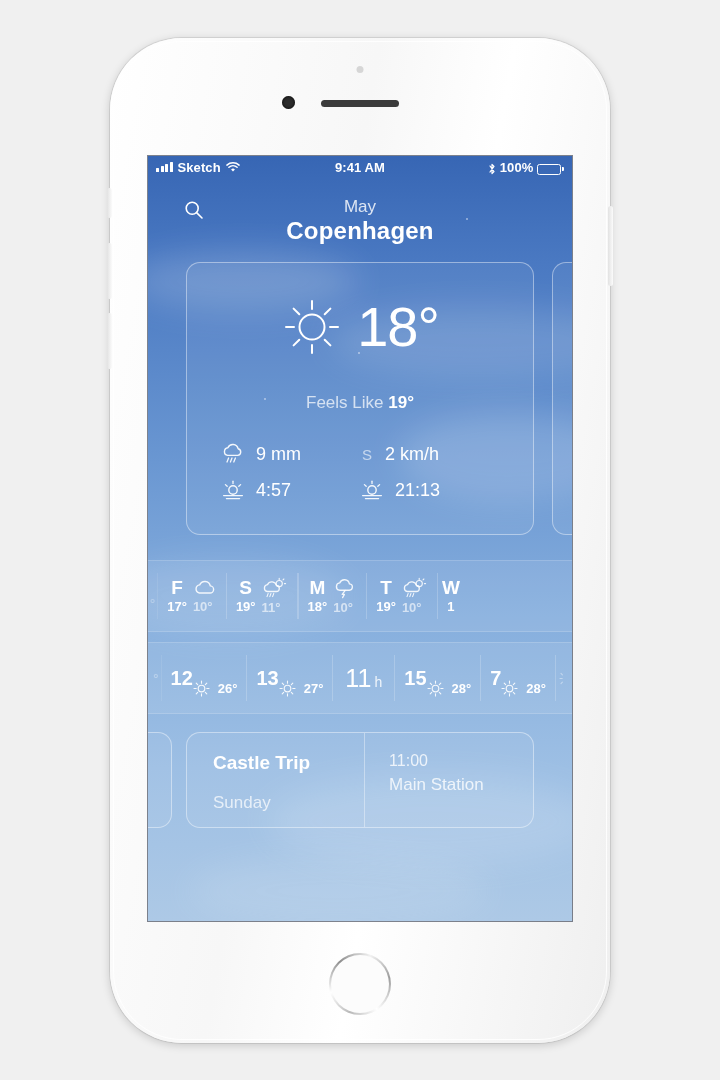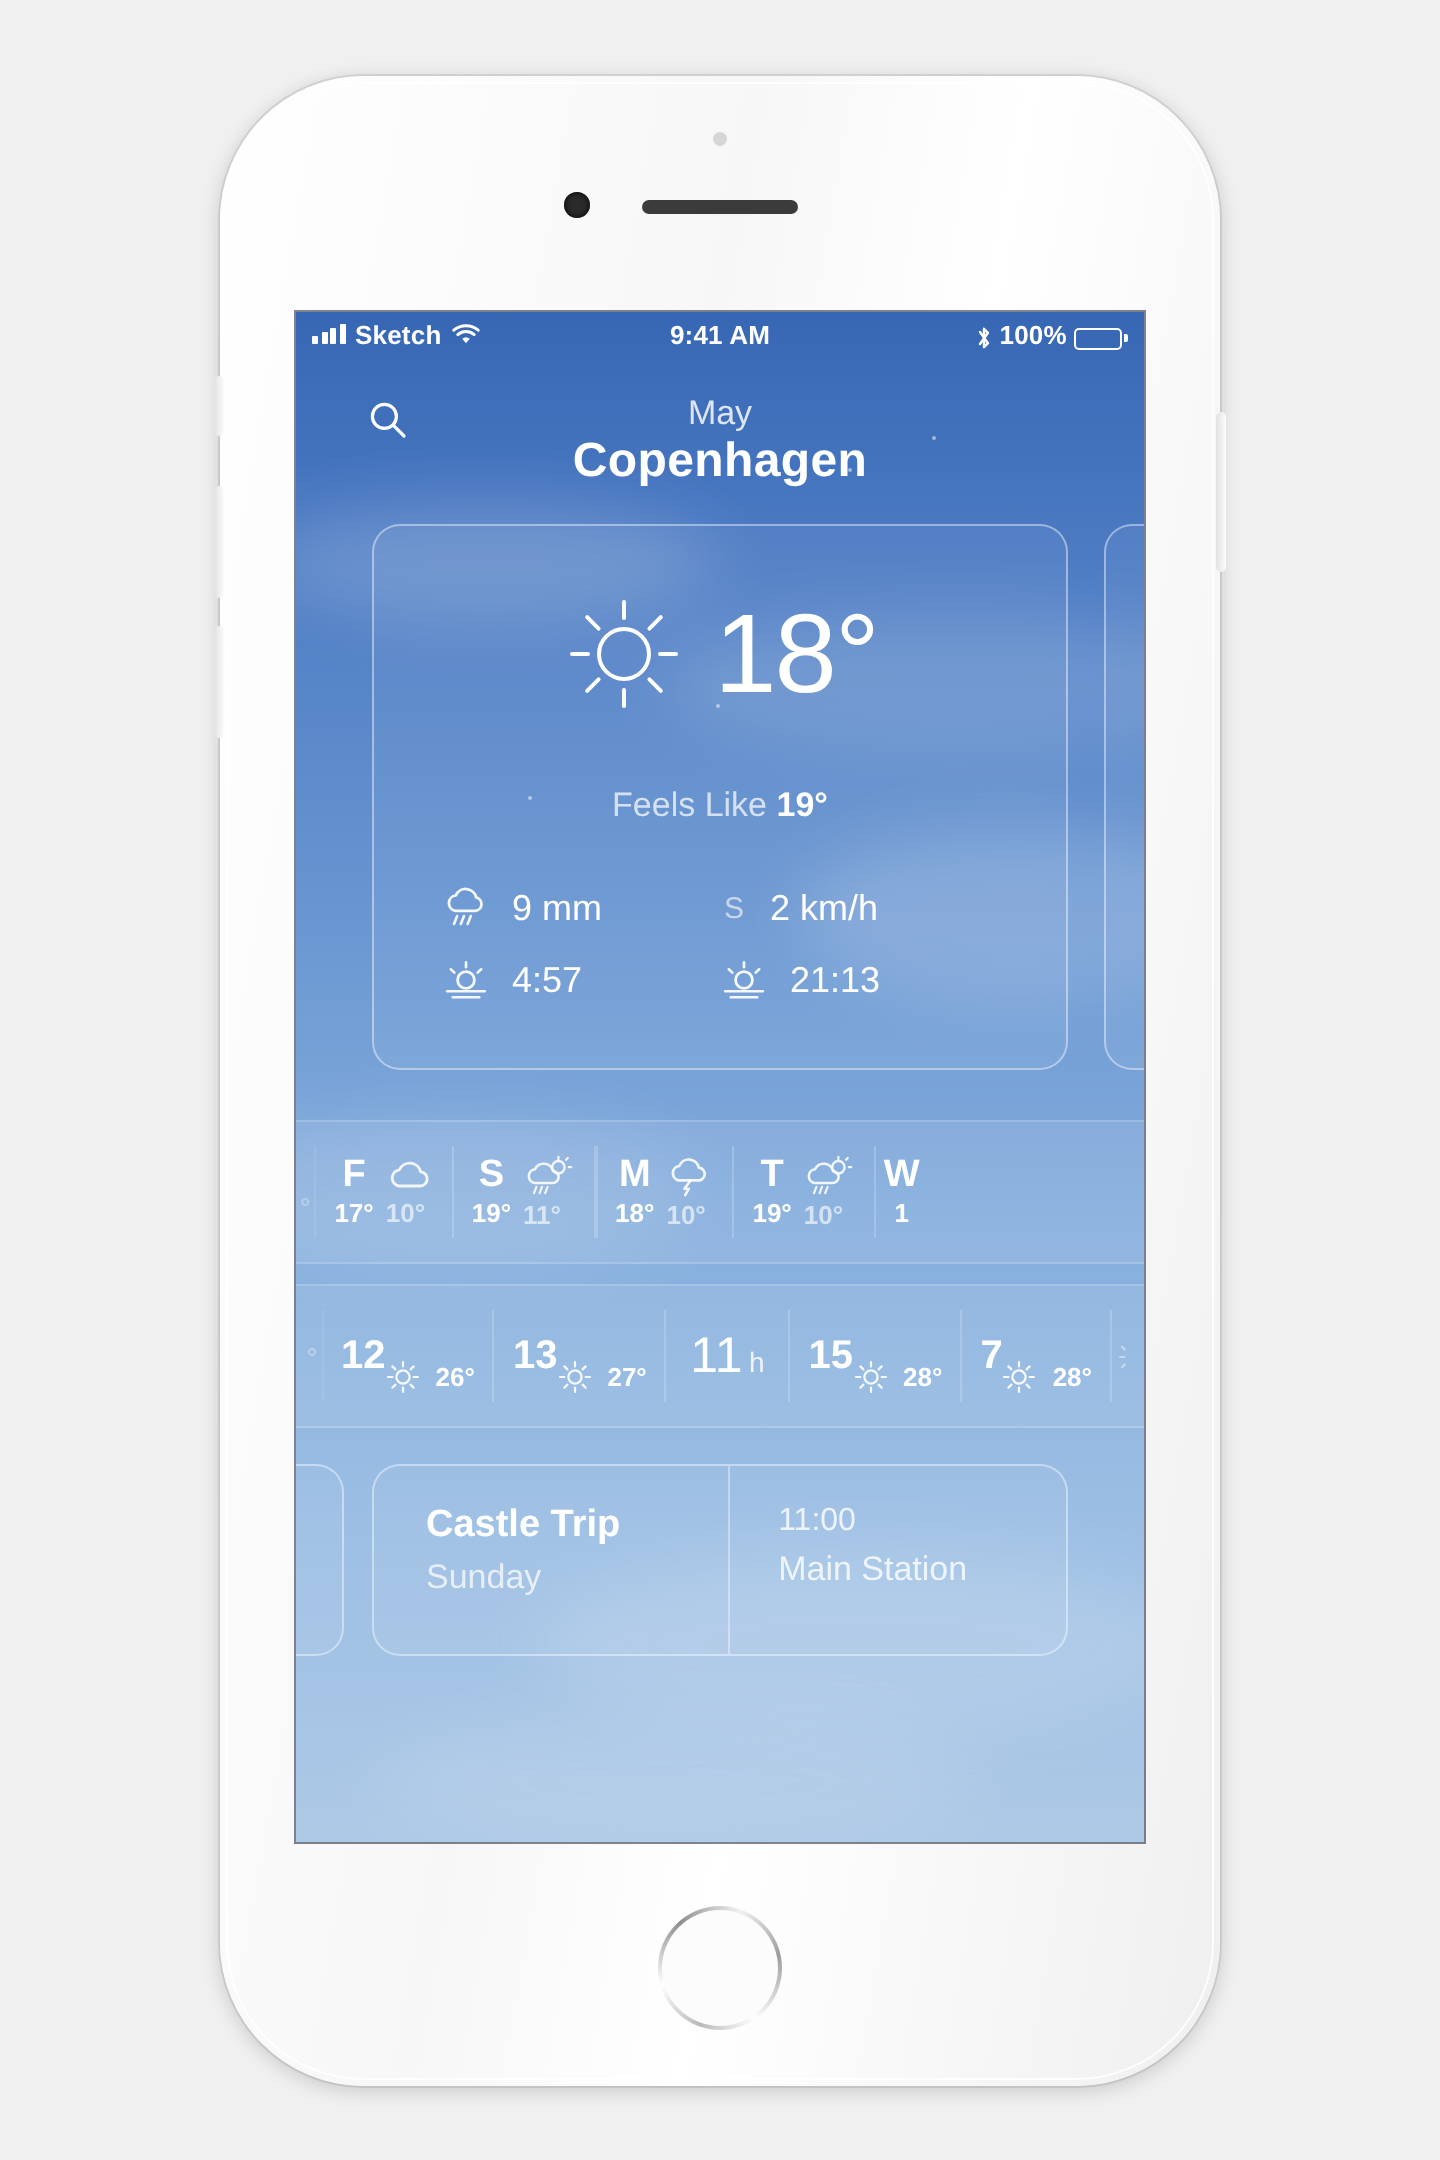--- a/index.html
+++ b/index.html
@@ -150,21 +150,21 @@
   .hour-sub{ display:flex; align-items:center; gap:8px; margin-top:20px; }
   .hour-temp{ color:#fff; font-size:13px; font-weight:bold; }
 
   
   #event-section{ position:relative; z-index:5; margin-top:18px; height:100px; }
   #event-card{ position:absolute; left:38px; top:0; width:348px; height:96px; display:flex; }
   #event-peek-left{ position:absolute; left:-36px; top:0; width:60px; height:96px; }
   .event-left{ flex:1.05; padding:19px 0 0 26px; }
   .event-right{ flex:1; padding:19px 0 0 24px; border-left:1px solid rgba(255,255,255,.38); }
   #event-title{ color:#fff; font-size:19px; font-weight:bold; }
-  #event-day{ color:rgba(255,255,255,.72); font-size:17px; margin-top:5px; }
+  #event-day{ color:rgba(255,255,255,.72); font-size:17px; margin-top:19px; }
   #event-time{ color:rgba(255,255,255,.80); font-size:16px; }
   #event-place{ color:rgba(255,255,255,.80); font-size:17px; margin-top:5px; }
 
   svg{ display:block; overflow:visible; }
 </style>
 </head>
 <body>
 
 <div id="phone-frame">
 

